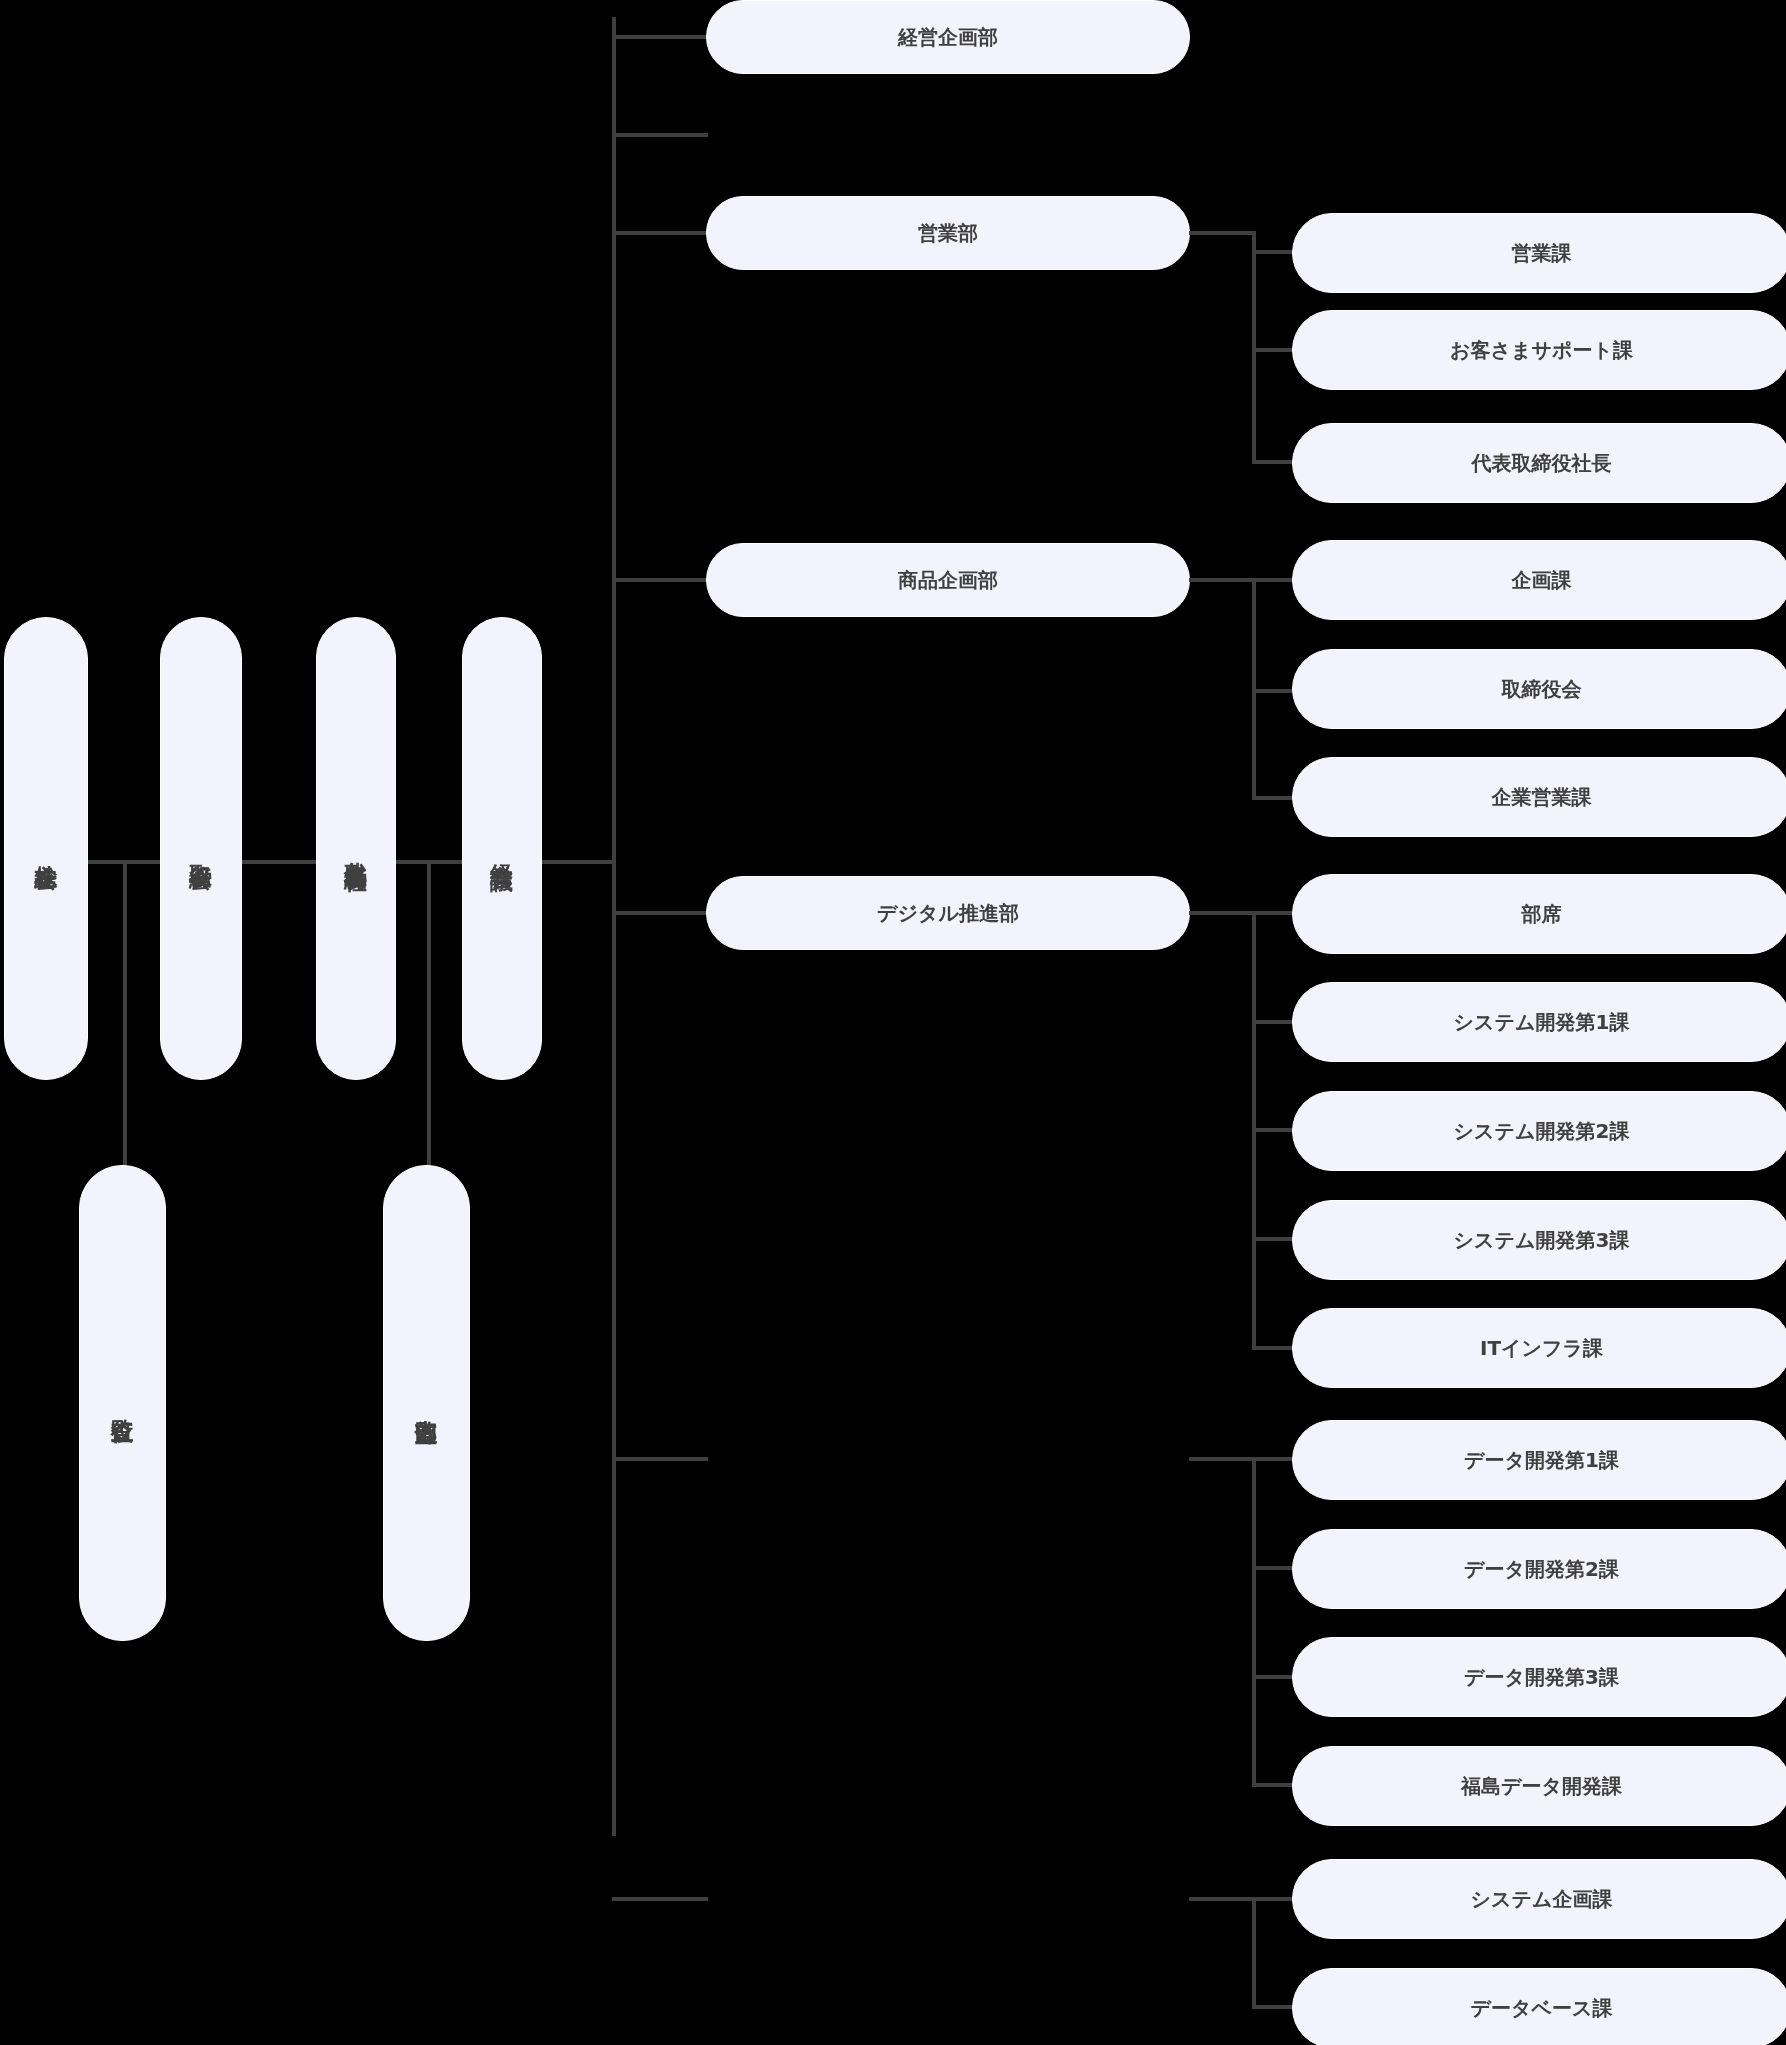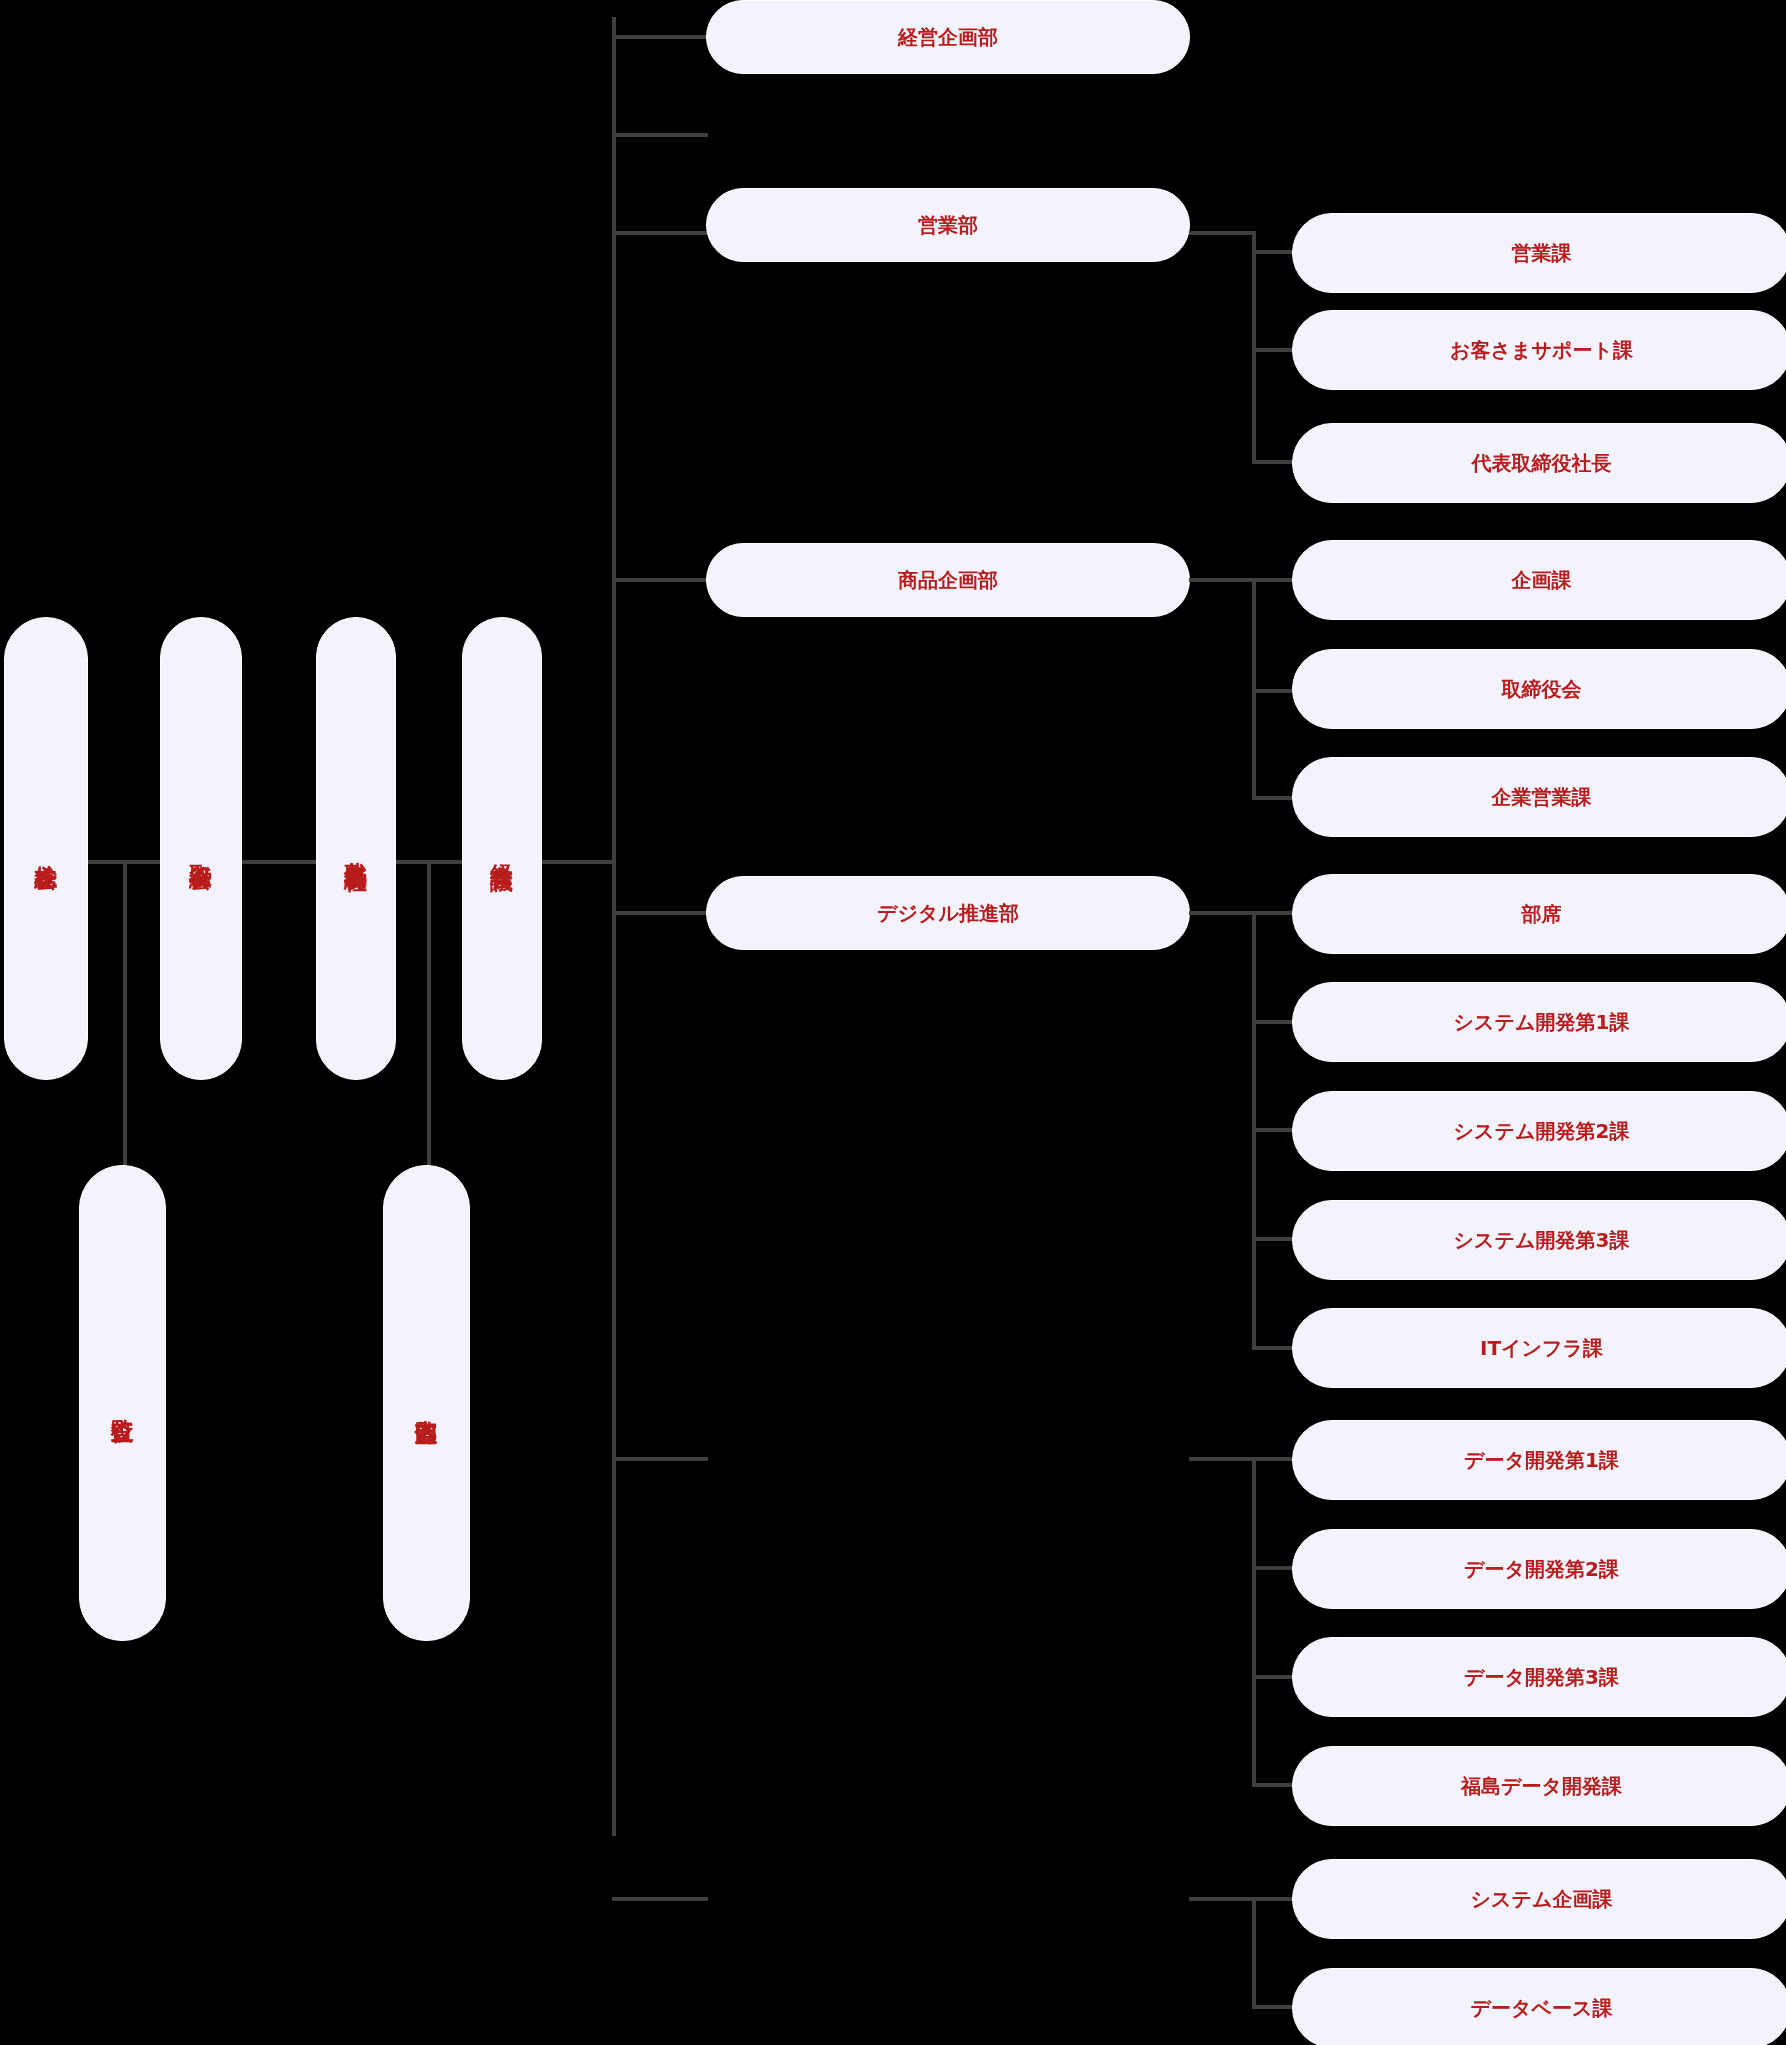--- a/index.html
+++ b/index.html
@@ -17,21 +17,21 @@
   }
   
   .node{
     position:absolute;
     background:#f2f3fc;
     border:1.2px solid #ffffff;
     box-sizing:border-box;
     display:flex;
     align-items:center;
     justify-content:center;
-    color:#b91c1c;
+    color:#404040;
     text-align:center;
     line-height:1.25;
   }
   
   .pill-h{
     border-radius:42px;
     font-size:20px;
     font-weight:700;
     padding:0 14.2px;
   }
@@ -89,21 +89,21 @@
   <div class="lineH" style="left:612px; top:133px;  width:96px;"></div>
   <div class="lineH" style="left:612px; top:231px;  width:96px;"></div>
   <div class="lineH" style="left:612px; top:578px;  width:96px;"></div>
   <div class="lineH" style="left:612px; top:911px; width:96px;"></div>
   <div class="lineH" style="left:612px; top:1457px; width:96px;"></div>
   <div class="lineH" style="left:612px; top:1897px; width:96px;"></div>
 
   <div class="node pill-h dept" style="top:0px;">
     <span>経営企画部</span>
   </div>
-  <div class="node pill-h dept" style="top:188px;">
+  <div class="node pill-h dept" style="top:196px;">
     <span>営業部</span>
   </div>
   <div class="node pill-h dept" style="top:543px;">
     <span>商品企画部</span>
   </div>
   <div class="node pill-h dept" style="top:876px;">
     <span>デジタル推進部</span>
   </div>
 
   <div class="lineH" style="left:1189px; top:231px; width:65px;"></div>

